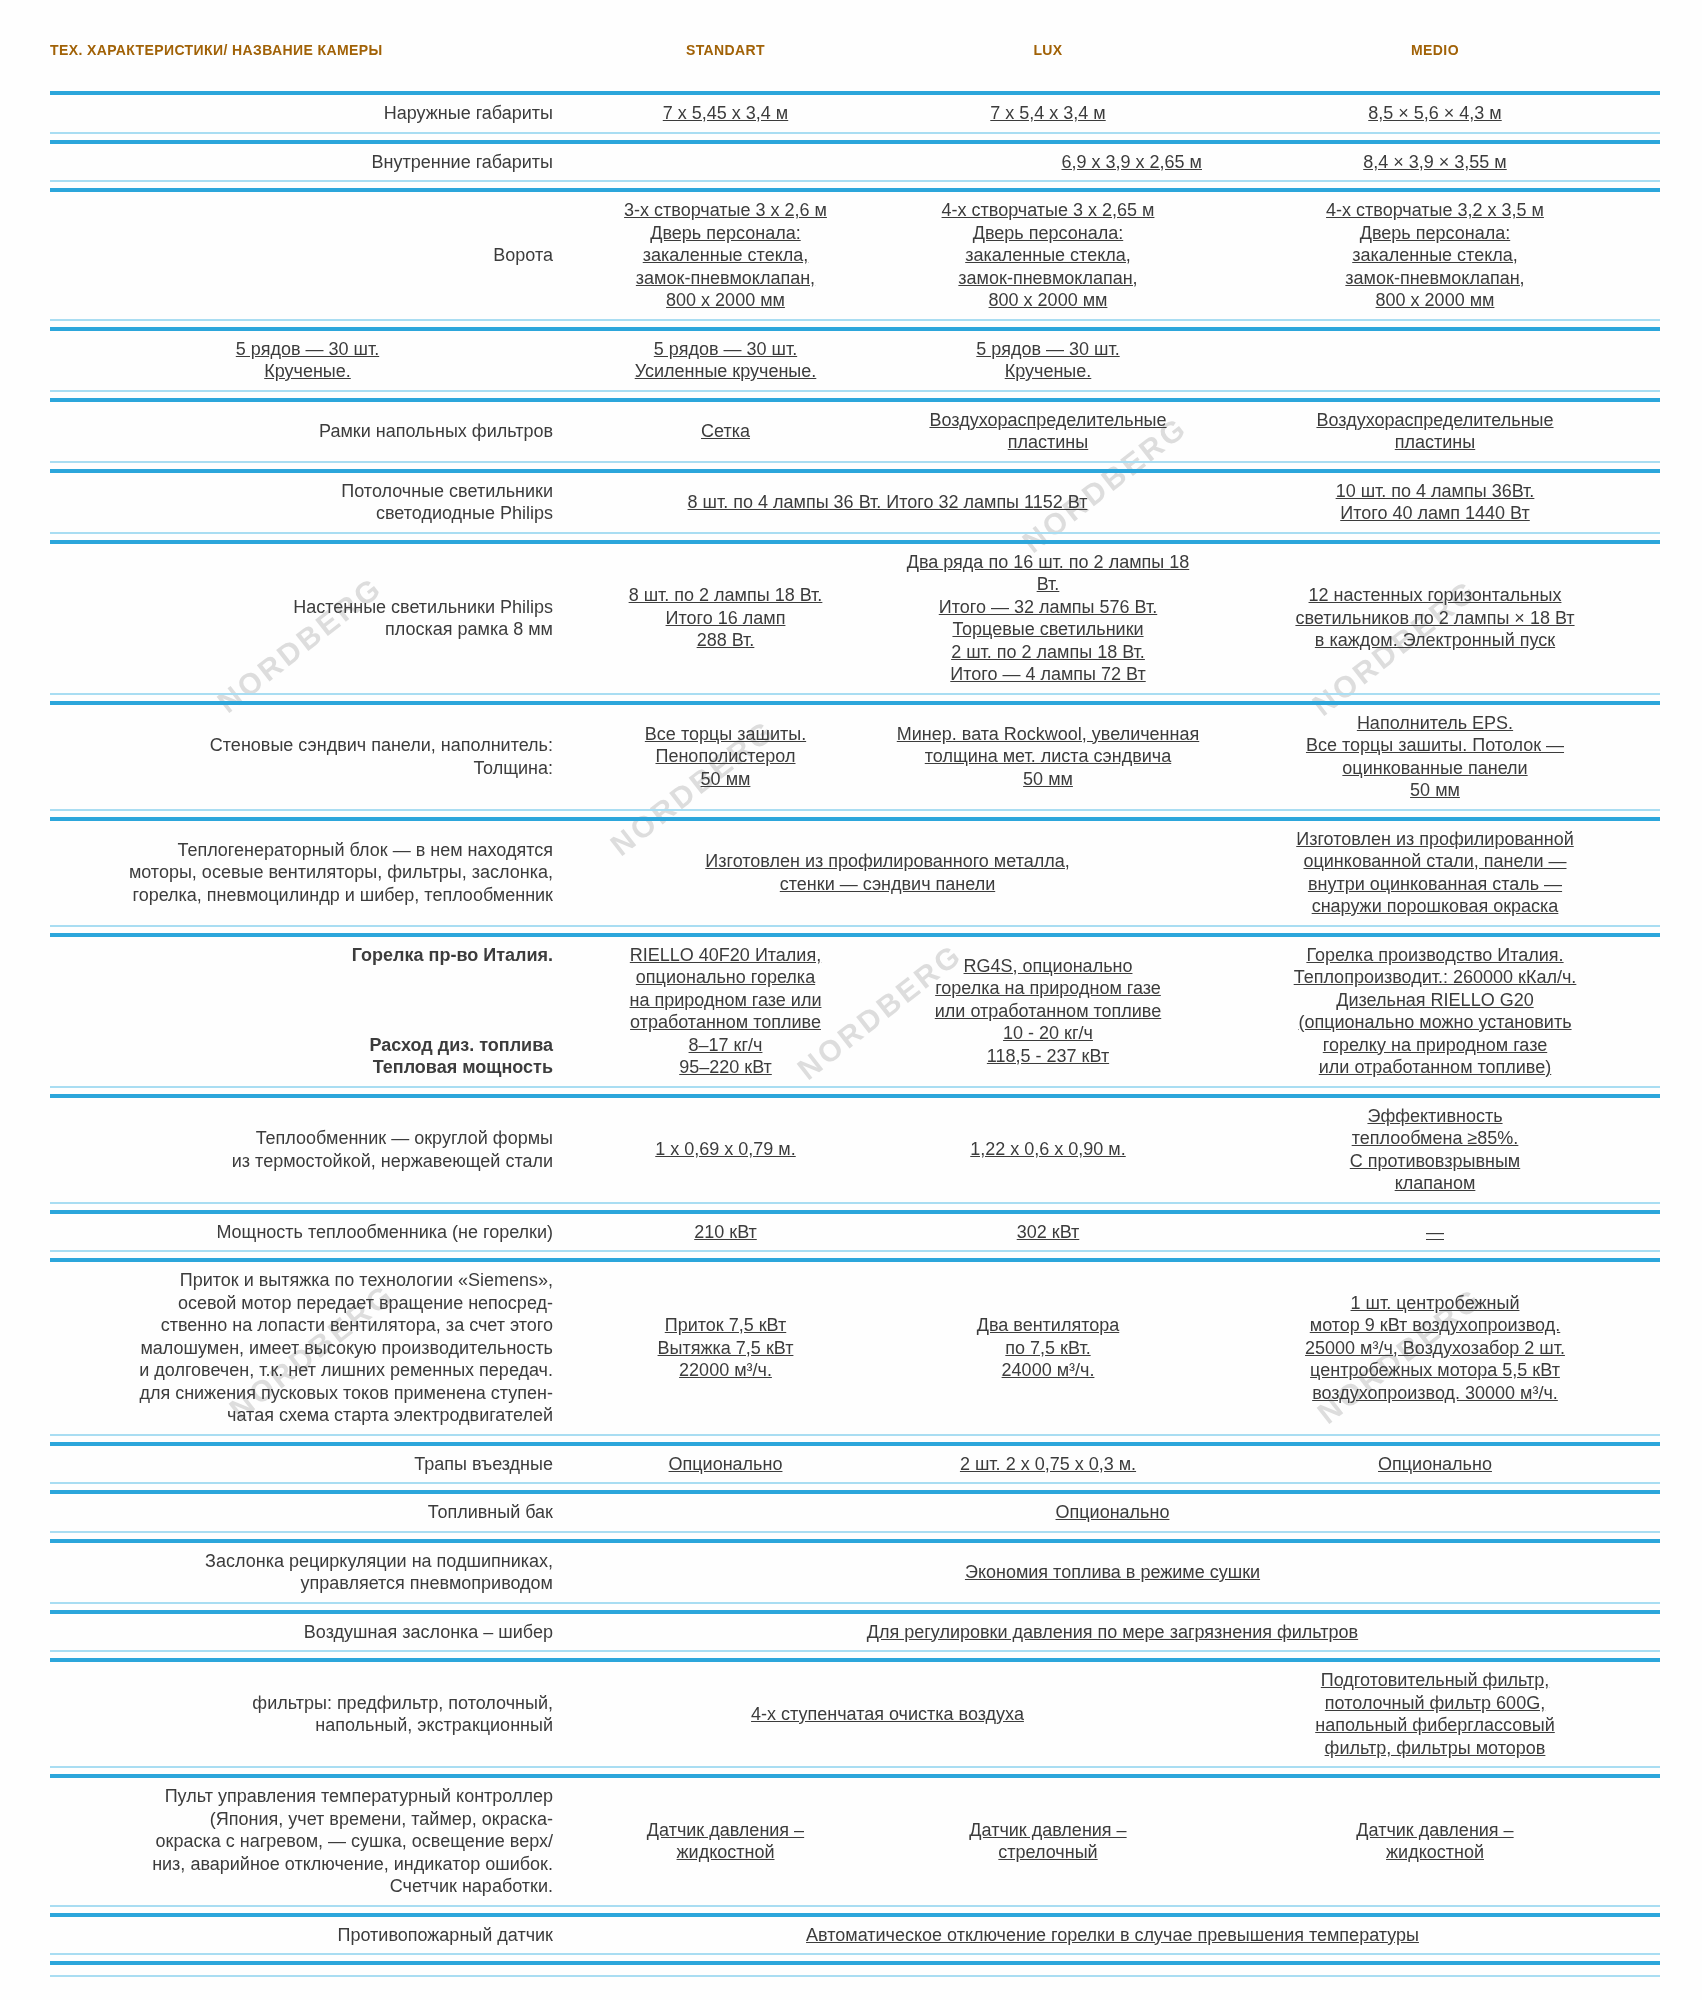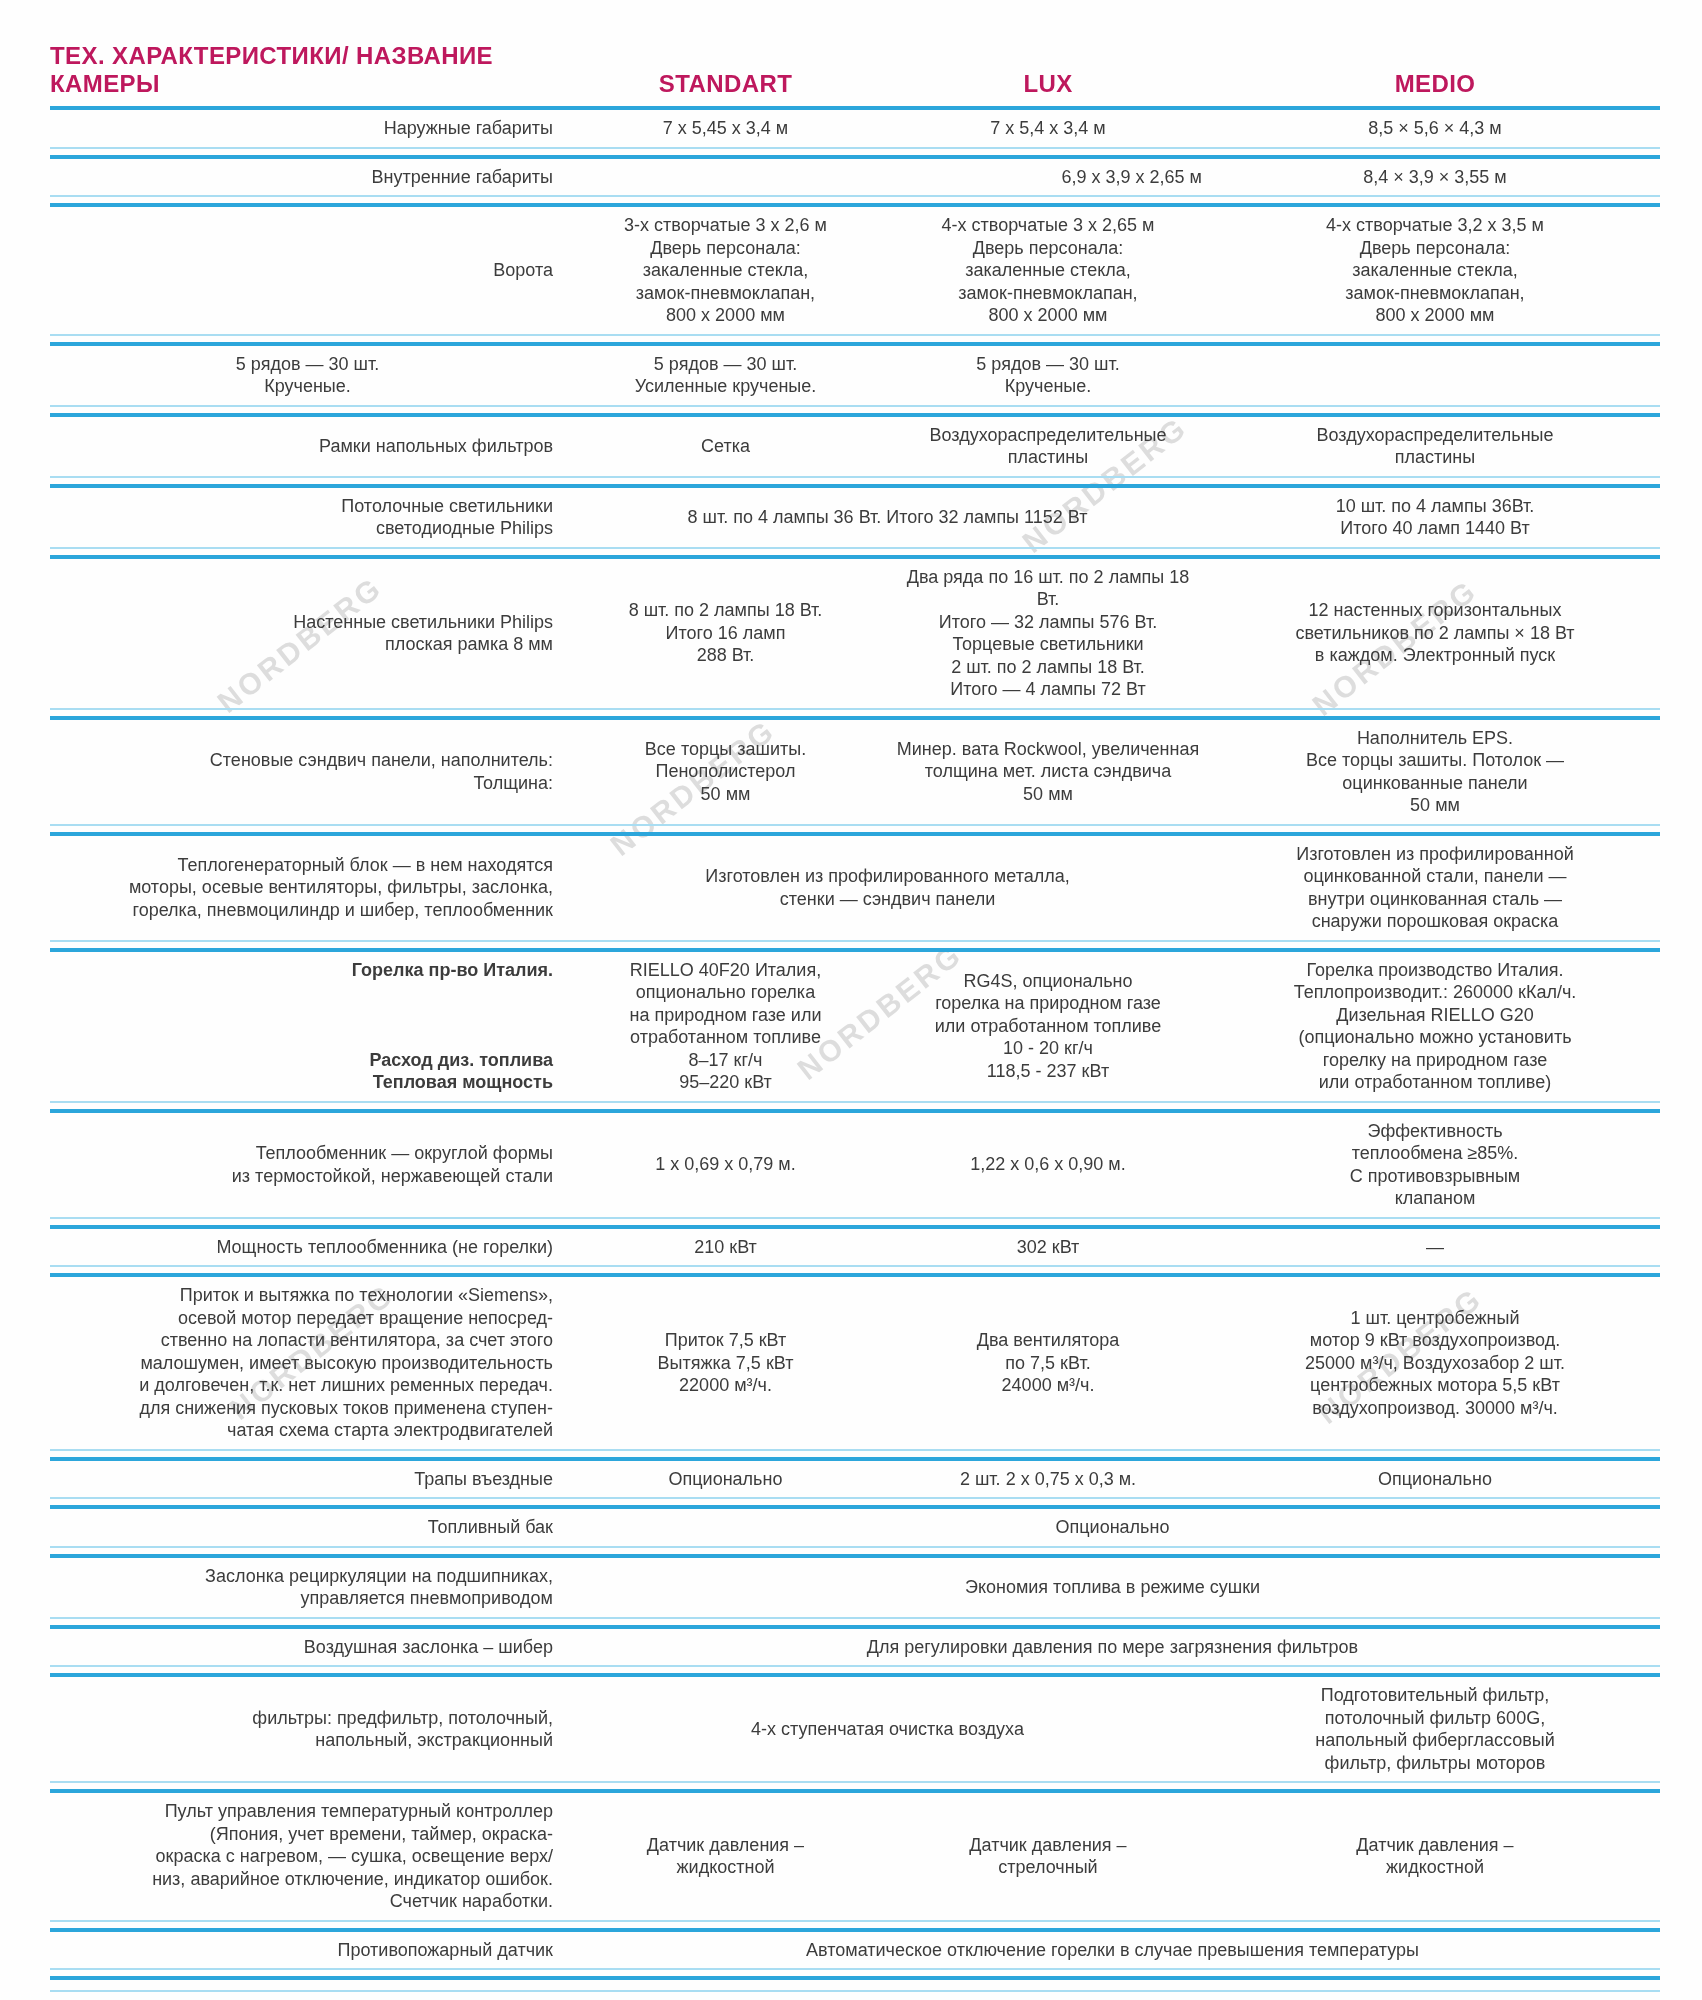--- a/index.html
+++ b/index.html
@@ -12,23 +12,23 @@
     background:#fefefe;
     font-family:"Liberation Sans", sans-serif;
     color:var(--text-color, #3c3c3c);
     overflow:hidden;
   }
   .thead {
     display:grid;
     grid-template-columns:515fr 321fr 324fr 450fr;
     align-items:end;
     font-weight:bold;
-    font-size:24px;
-    color:#be185d;
-    padding-bottom:8px;
+    font-size:14px;
+    color:#a16207;
+    padding-bottom:33px;
     letter-spacing:.4px;
   }
   .th-col { text-align:center; }
   .tbody { position:relative; z-index:2; }
   .row {
     display:grid;
     grid-template-columns:515fr 321fr 324fr 450fr;
     align-items:center;
     border-top:4px solid var(--line-strong, #2CA6DB);
     border-bottom:2px solid var(--line-light, #A9DDF2);
@@ -47,20 +47,21 @@
     flex-direction:column;
     justify-content:space-between;
     align-self:stretch;
   }
   .lab.split span { white-space:pre-line;font-weight:bold; }
   .cell {
     text-align:center;
     white-space:pre-line;
     padding:2px 8px;
     box-sizing:border-box;
+    text-decoration:underline;
   }
   .wm {
     position:absolute;
     z-index:1;
     transform:translate(-50%,-50%) rotate(-38deg);
     font-size:30px;
     font-weight:bold;
     letter-spacing:3px;
     color:rgba(125,125,125,0.25);
     white-space:nowrap;

